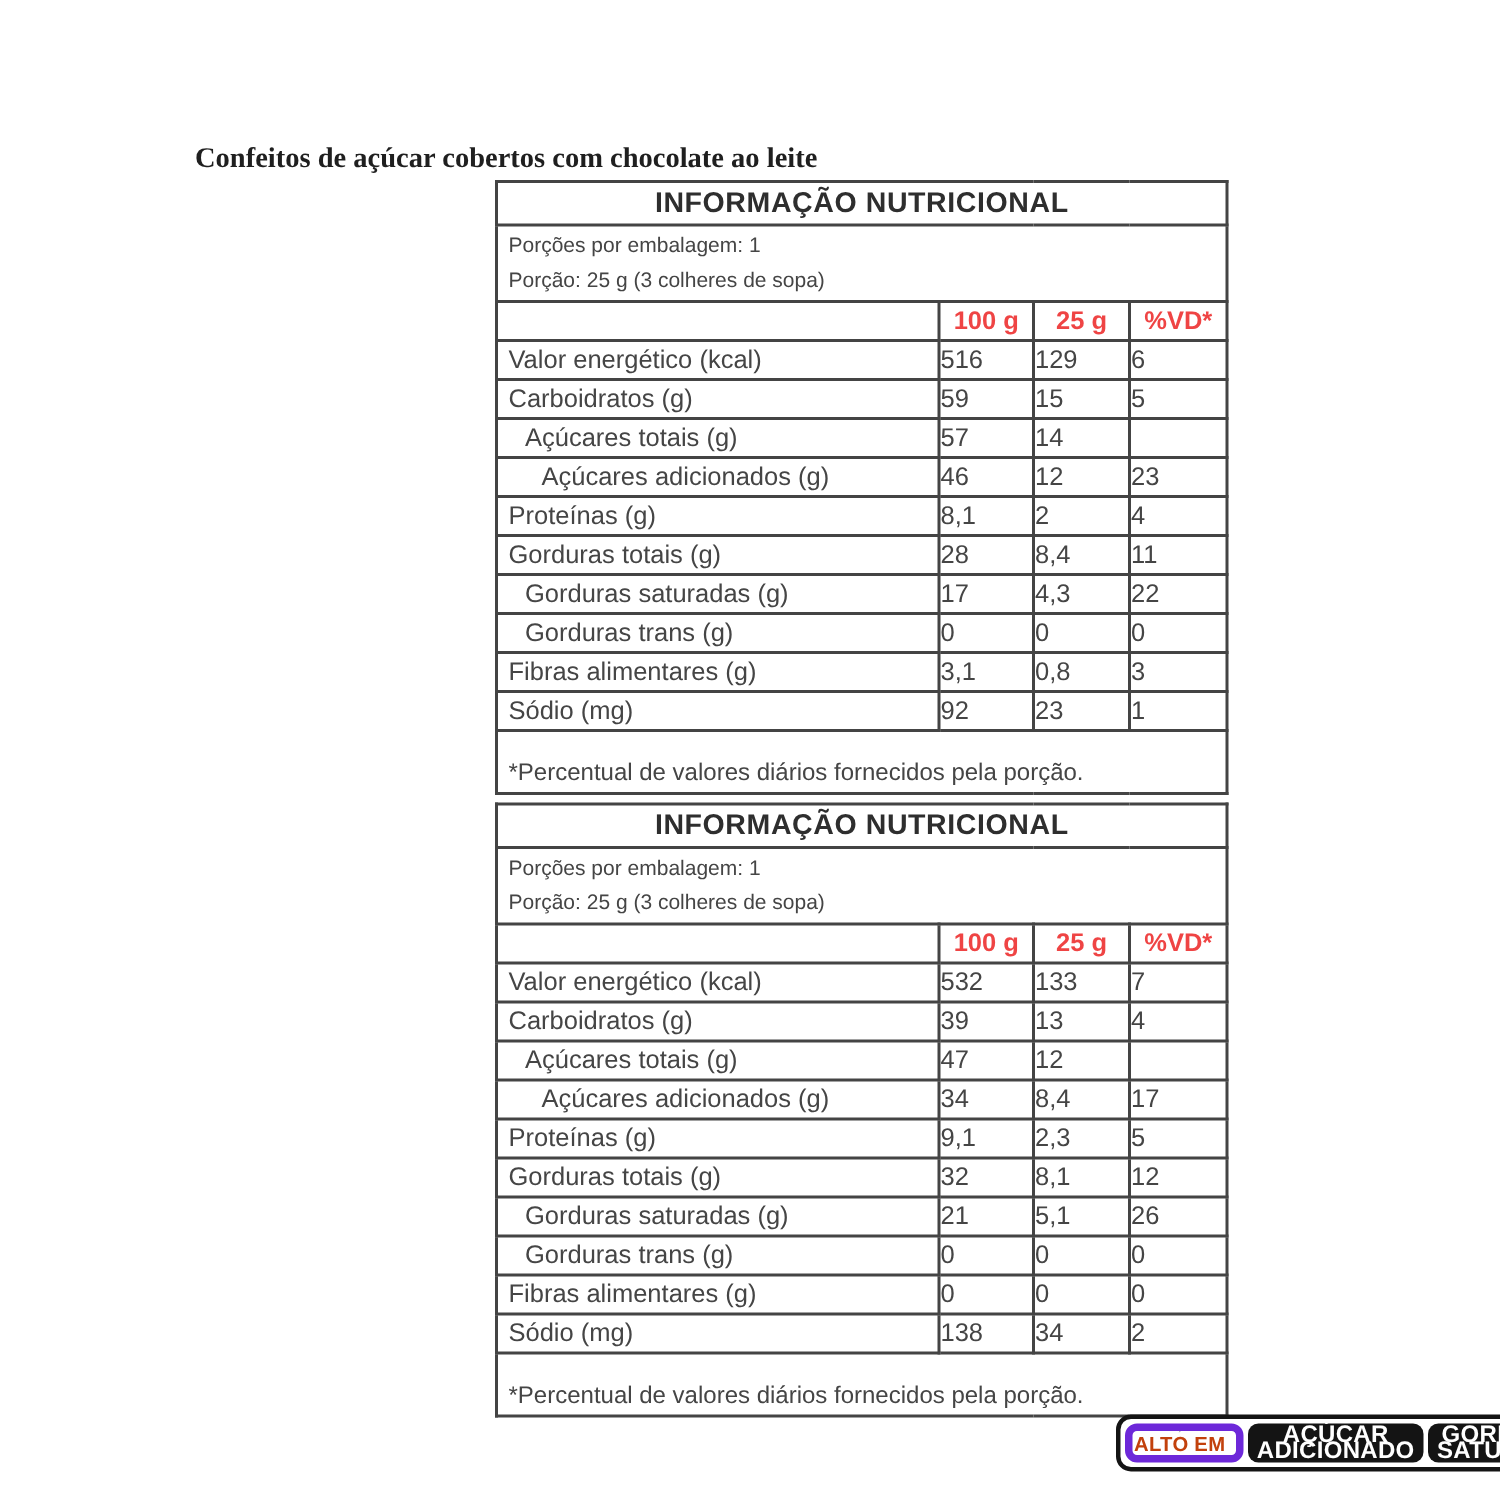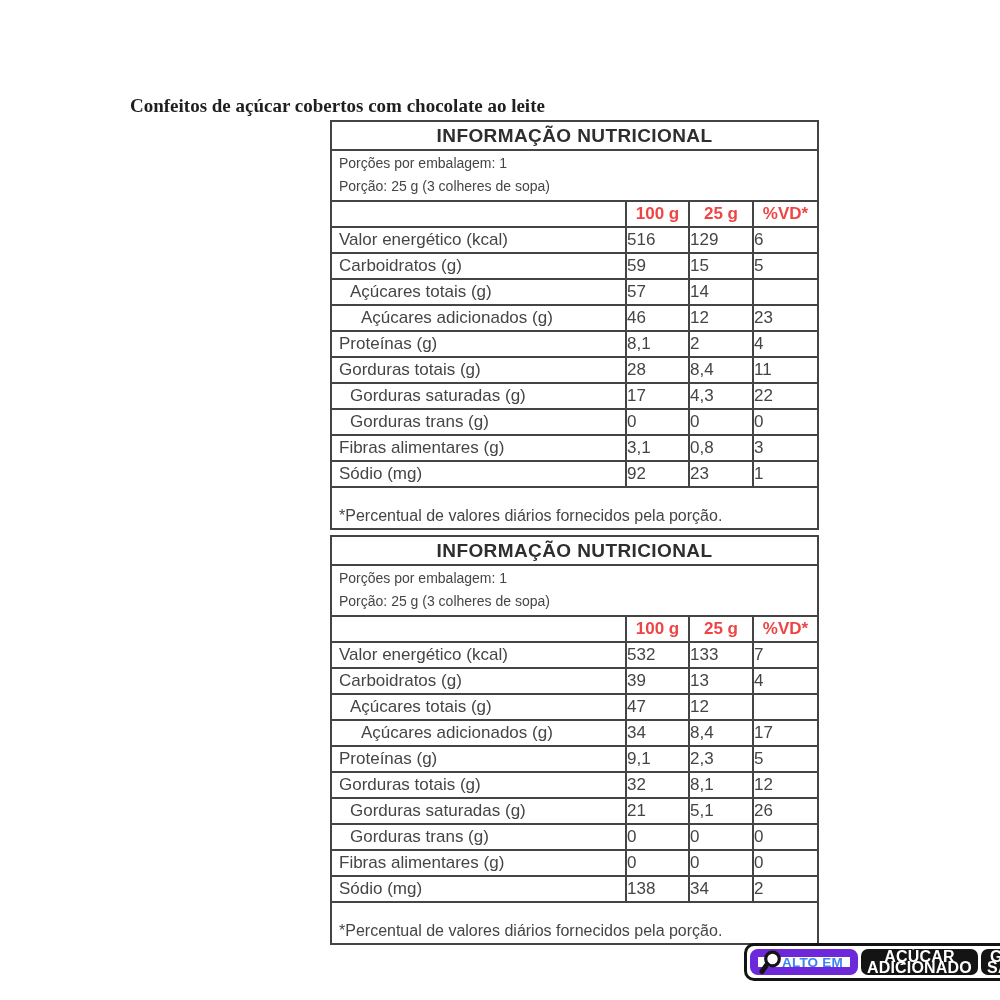--- a/index.html
+++ b/index.html
@@ -40,23 +40,23 @@
   .t-foot { font-size:16px; padding:18px 4px 3px 7px; height:19px; white-space:nowrap; }
 
   
   .warning-badge {
     position:absolute; left:744px; top:943px; height:38px; box-sizing:border-box;
     display:inline-flex; align-items:stretch; gap:3px; padding:3px;
     border:3px solid #141414; border-radius:10px; background:#fff;
   }
   .alto-pill {
     display:flex; align-items:center; box-sizing:border-box;
-    border:8px solid #6d28d9; border-radius:8px; background:#fff;
-    padding:0 7px 0 1px; font-weight:700; font-size:13.5px; color:#3b82f6;
-    letter-spacing:0.2px; white-space:nowrap;
+    border:5px solid #6d28d9; border-radius:8px; background:#fff;
+    padding:0 7px 0 1px; font-weight:700; font-size:13.5px; color:#c2410c;
+    letter-spacing:0.2px; white-space:nowrap;flex-direction:column;
   }
   .tag-pill {
     background:#141414; color:#fff; border-radius:7px;
     display:flex; flex-direction:column; align-items:center; justify-content:center;
     padding:1px 6px; font-weight:700; font-size:16px; line-height:11px;
     letter-spacing:0.2px; text-align:left; white-space:nowrap;
   }
 </style>
 </head>
 <body>

